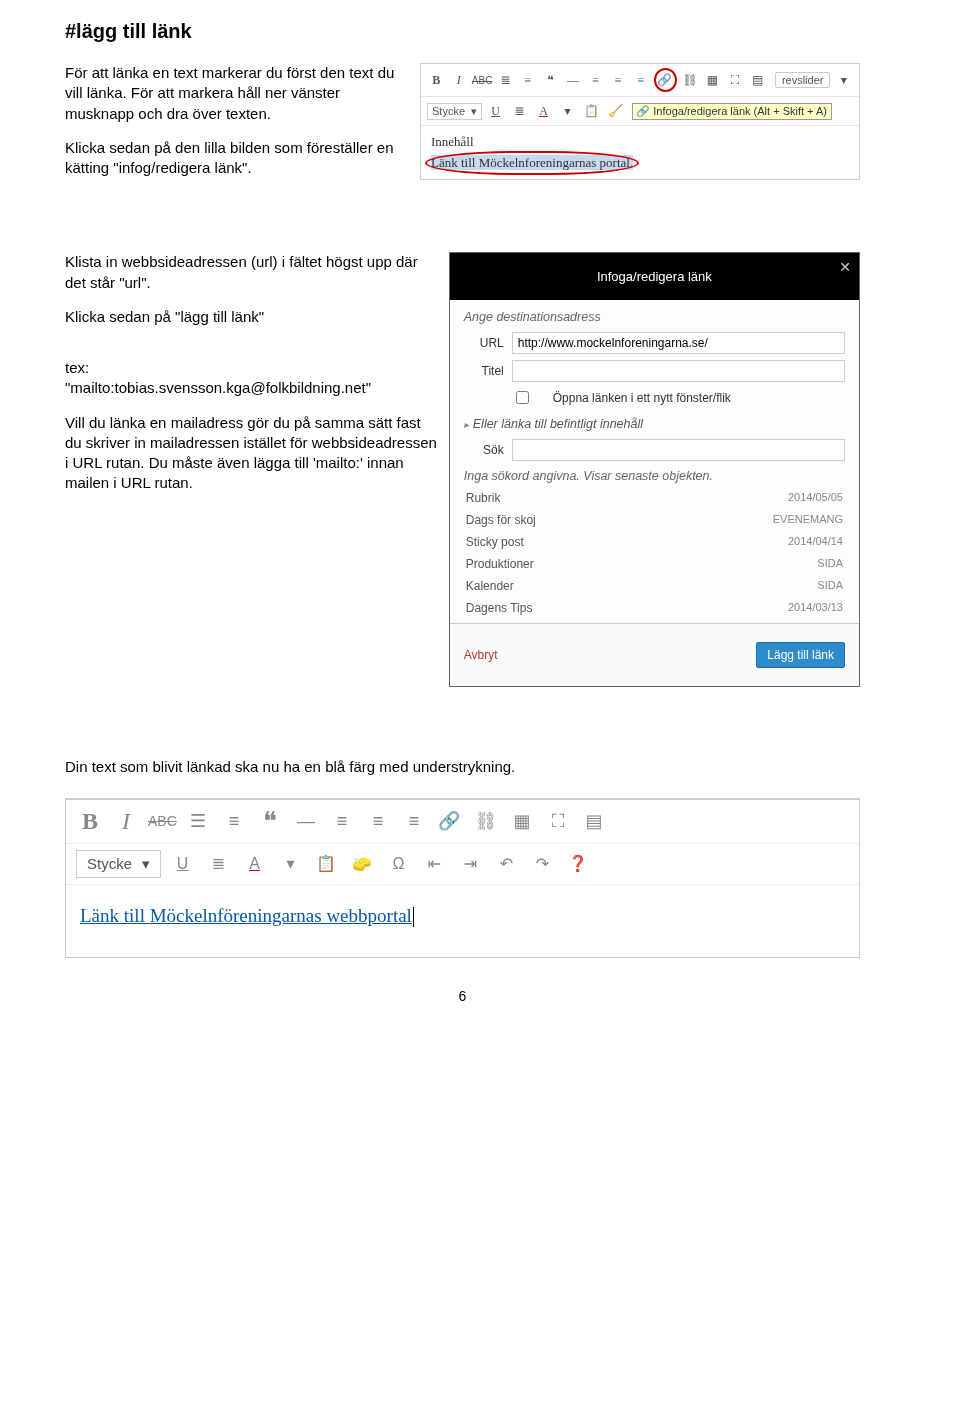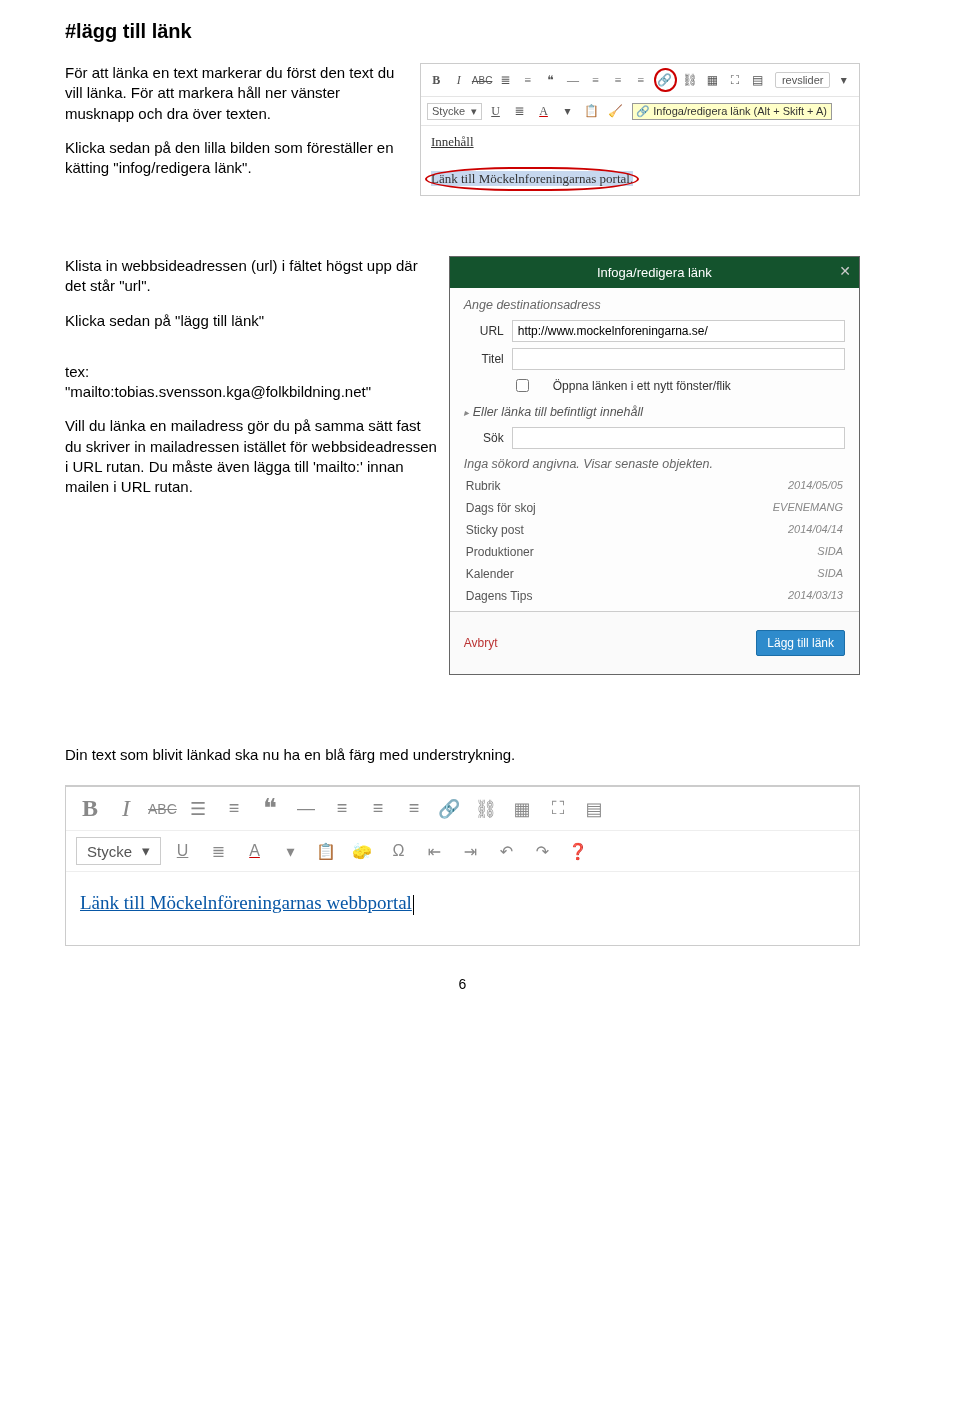--- a/index.html
+++ b/index.html
@@ -71,21 +71,21 @@
     border: 1px solid #ccc;
     padding: 1px 4px;
     font-size: 11px;
     display: inline-flex; align-items: center; gap: 6px;
   }
   .editor-body {
     padding: 8px 10px;
     font-family: Georgia, serif;
     font-size: 13px;
   }
-  .editor-body .heading { color: #333; margin-bottom: 21px; text-decoration: underline; }
+  .editor-body .heading { color: #333; margin-bottom: 5px; }
   .sel-oval {
     position: relative;
     display: inline-block;
   }
   .sel-oval .oval {
     position: absolute;
     left: -6px; right: -6px; top: -4px; bottom: -4px;
     border: 2px solid #c00;
     border-radius: 50%/60%;
   }
@@ -98,23 +98,23 @@
   .second-row { display: flex; gap: 10px; align-items: flex-start; margin-bottom: 70px; }
   .second-text { width: 400px; }
   .dialog {
     width: 440px;
     border: 1px solid #666;
     background: #fdfdfd;
     font-size: 12.5px;
     color: #333;
   }
   .dlg-title {
-    background: #14532d;
+    background: #000000;
     color: #fff;
-    padding: 8px 12px;
+    padding: 16px 12px;
     text-align: center;
     position: relative;
     font-size: 13px;
   }
   .dlg-close {
     position: absolute; right: 8px; top: 6px;
     color: #ccc; font-size: 14px;
   }
   .dlg-body { padding: 10px 14px 4px 14px; }
   .dlg-body .hint { font-style: italic; color: #666; margin-bottom: 8px; }
@@ -130,21 +130,21 @@
   .dlg-check { margin-left: 48px; display: flex; align-items: center; gap: 21px; margin-bottom: 10px; font-size: 12px;}
   .dlg-check input { width: 13px; height: 13px; }
   .dlg-collapse { font-style: italic; color: #555; margin: 6px 0 8px 0; display:flex; align-items:center; gap:4px;}
   .dlg-collapse .tri { font-size: 10px; color: #888;}
   .dlg-sok { display:flex; align-items:center; margin: 4px 0 8px 0;}
   .dlg-sok label { width:40px; text-align:right; margin-right:8px; font-size:12px;}
   .dlg-results-info { font-style: italic; color: #666; margin-bottom: 4px; }
   .dlg-list { }
   .dlg-item { display: flex; justify-content: space-between; padding: 4px 2px; color: #555; font-size:12px;}
   .dlg-item:nth-child(odd){}
-  .dlg-item .meta { color: #888; font-size: 11px; font-style: italic; }
+  .dlg-item .meta { color: #888; font-size: 11px; }
   .dlg-footer {
     display: flex; justify-content: space-between; align-items: center;
     padding: 18px 14px;
     border-top: 1px solid #ccc;
     background: #fafafa;
   }
   .dlg-cancel { color: #b33; font-size: 12px; cursor: pointer; }
   .dlg-submit {
     background: #2e8bcc;
     color: #fff;

